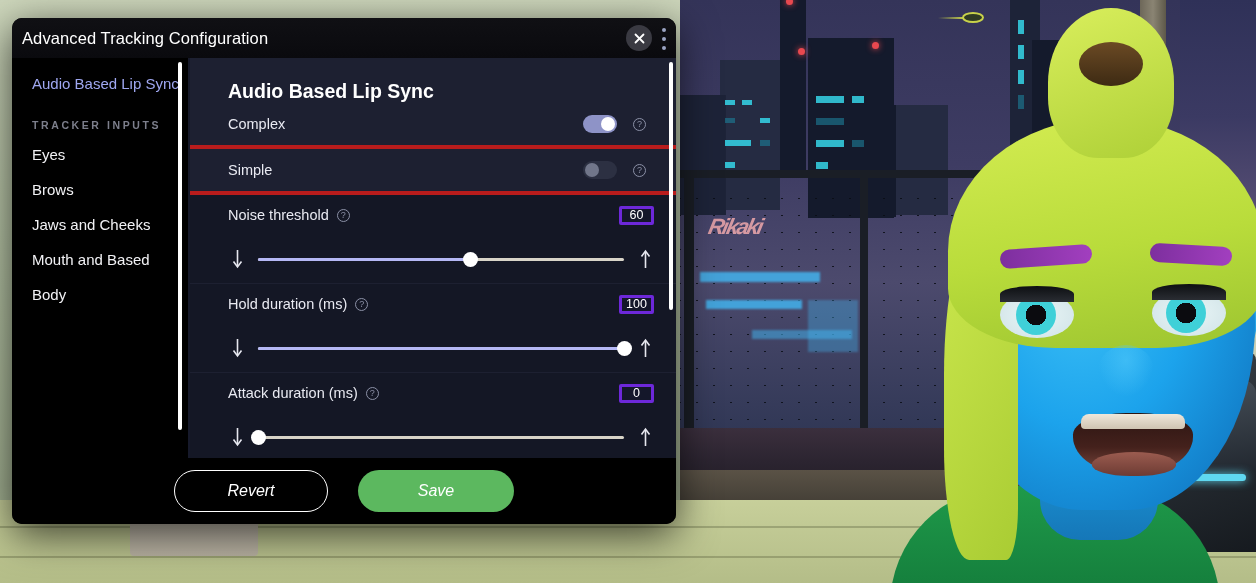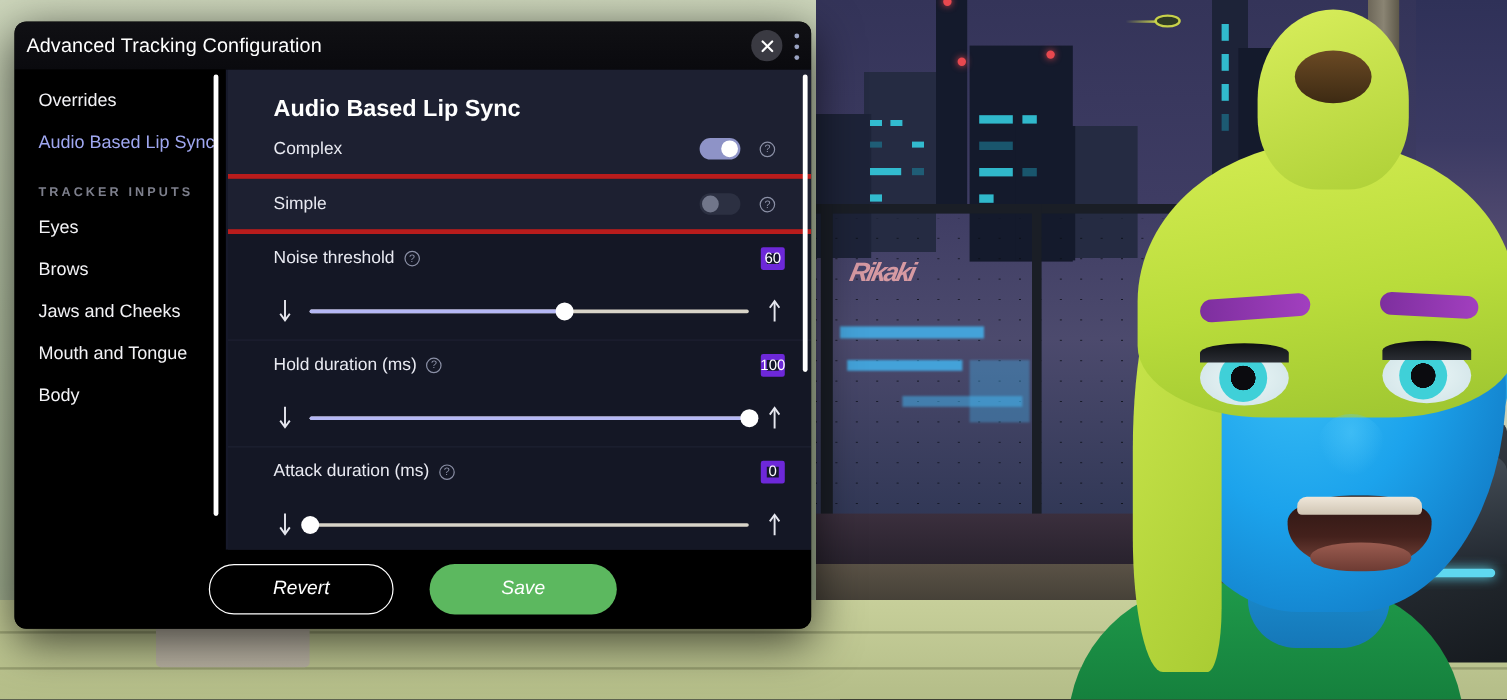--- a/index.html
+++ b/index.html
@@ -295,22 +295,22 @@
   }
 
   .slider-block { background: #141725; padding: 0 22px 0 38px; }
   .slider-head {
     display: flex; align-items: center;
     height: 40px;
   }
   .slider-name { color: #e9eaf2; font-size: 14.5px; margin-right: 8px; }
   .slider-val {
     margin-left: auto;
-    width: 20px; height: 19px;
-    border: 5px solid #6d28d9; border-radius: 2px;
+    width: 35px; height: 19px;
+    border: 3px solid #6d28d9; border-radius: 2px;
     background: #14172a;
     color: #ffffff; font-size: 12.5px;
     display: flex; align-items: center; justify-content: center;
     cursor: text;
   }
   .slider-row {
     display: flex; align-items: center;
     height: 48px; gap: 12px;
   }
   .step-btn {
@@ -461,27 +461,26 @@
       <div id="kebab">
         <i></i>
           <i></i>
           <i></i>
       </div>
     </div>
 
     <div id="body">
 
       <div id="sidebar">
-        <div class="nav-item">Overrides</div>
         <div class="nav-item active">Audio Based Lip Sync</div>
         <div class="nav-section">TRACKER INPUTS</div>
         <div class="nav-item">Eyes</div>
         <div class="nav-item">Brows</div>
         <div class="nav-item">Jaws and Cheeks</div>
-        <div class="nav-item">Mouth and Tongue</div>
+        <div class="nav-item">Mouth and Based</div>
         <div class="nav-item">Body</div>
         <div id="sidebar-scroll"></div>
       </div>
 
       <div id="divider-v"></div>
 
       <div id="content">
         <div id="panel-title">Audio Based Lip Sync</div>
 
         <div class="toggle-row">

